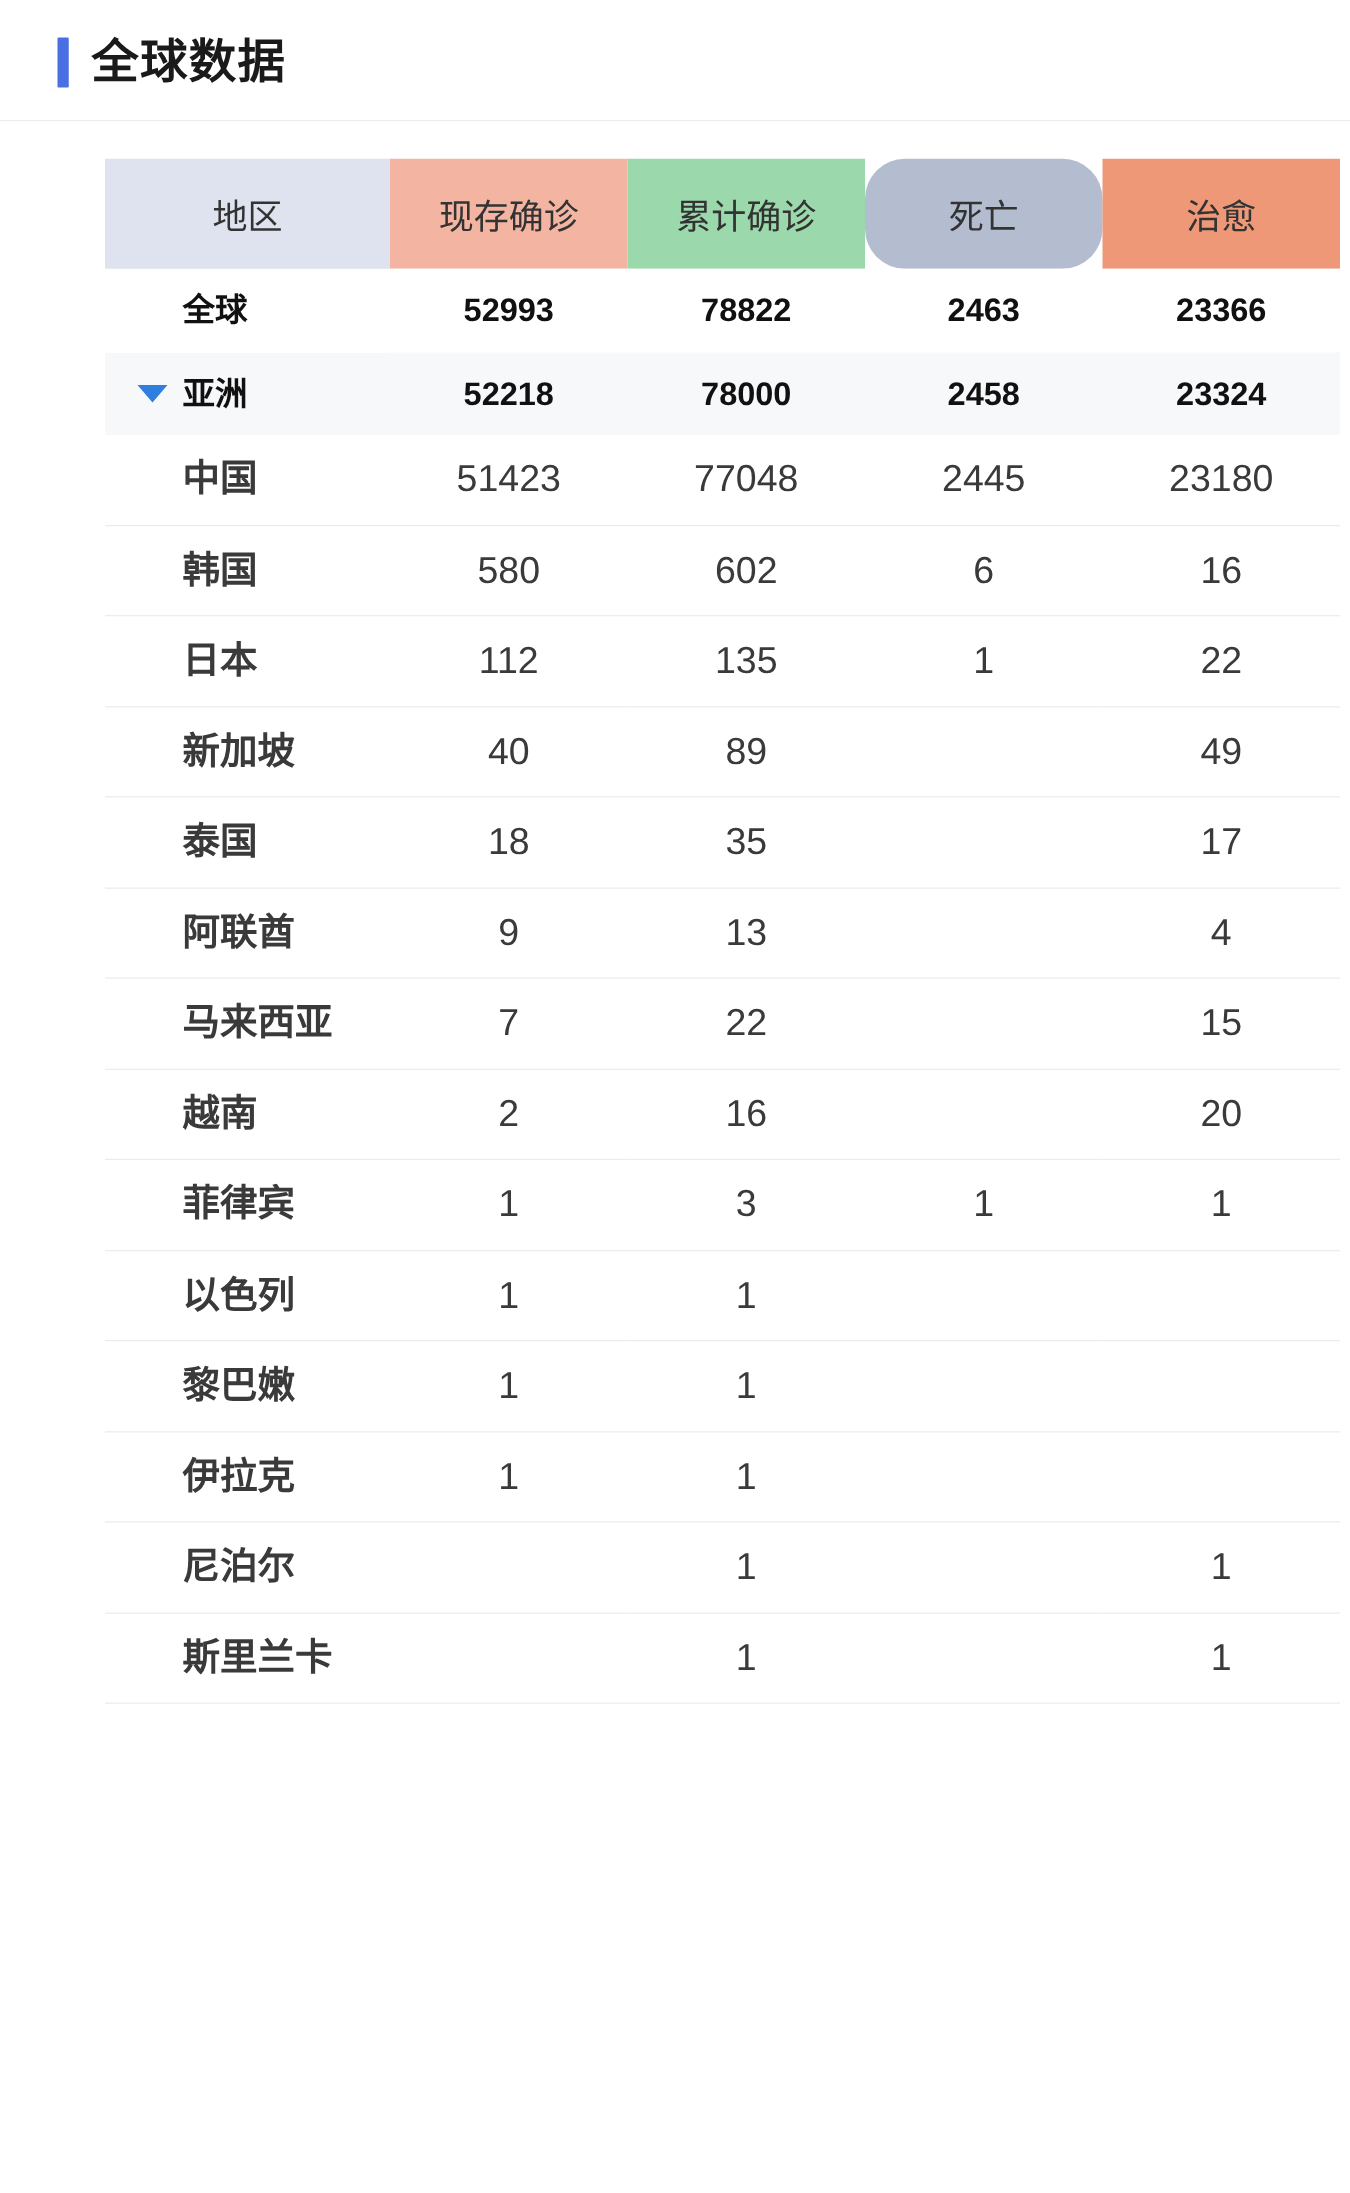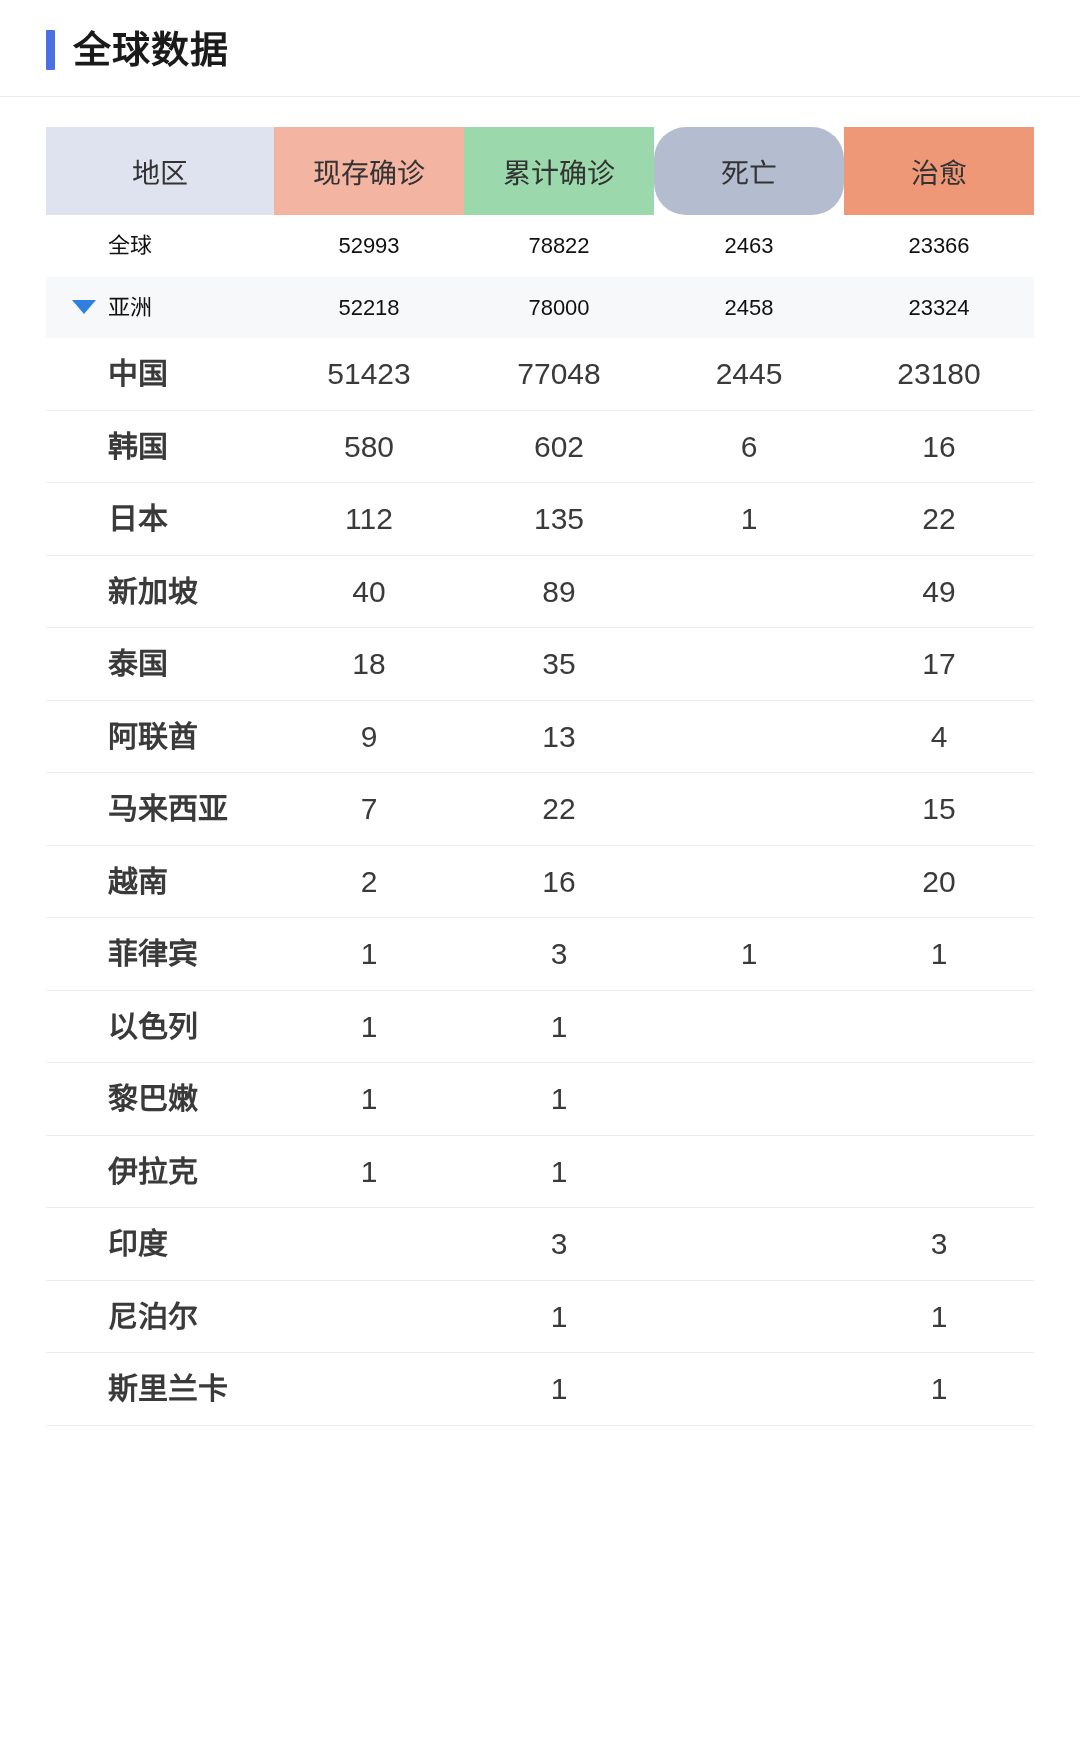--- a/index.html
+++ b/index.html
@@ -35,20 +35,21 @@
     font-weight: bold;
     color: #1a1a1a;
     letter-spacing: 1px;
     line-height: 1;
   }
 
   
   .table-wrap {
     padding: 30px 46px 0 46px;
     box-sizing: border-box;
+    margin-left: 38px;
   }
   table.data-table {
     width: 988px;
     border-collapse: collapse;
     table-layout: fixed;
   }
   table.data-table col.c-region { width: 228px; }
   table.data-table col.c-num    { width: 190px; }
 
   thead th {
@@ -79,22 +80,22 @@
   }
   tbody td.region {
     text-align: left;
     padding-left: 62px;
     position: relative;
     word-break: break-all;
   }
 
   
   tr.row-summary td {
-    font-size: 22px;
-    font-weight: normal;
+    font-size: 26px;
+    font-weight: bold;
     color: #111111;
     border-bottom: none;
   }
   tr.row-world td { background: #ffffff; }
   tr.row-asia td  { background: #f7f8fa; }
   tr.row-asia td.region { color: #111111; }
 
   
   .toggle-caret {
     position: absolute;
@@ -232,27 +233,20 @@
           <td class="empty-cell"></td>
         </tr>
         <tr class="row-child">
           <td class="region"><span>伊拉克</span></td>
           <td>1</td>
           <td>1</td>
           <td class="empty-cell"></td>
           <td class="empty-cell"></td>
         </tr>
         <tr class="row-child">
-          <td class="region"><span>印度</span></td>
-          <td class="empty-cell"></td>
-          <td>3</td>
-          <td class="empty-cell"></td>
-          <td>3</td>
-        </tr>
-        <tr class="row-child">
           <td class="region"><span>尼泊尔</span></td>
           <td class="empty-cell"></td>
           <td>1</td>
           <td class="empty-cell"></td>
           <td>1</td>
         </tr>
         <tr class="row-child">
           <td class="region"><span>斯里兰卡</span></td>
           <td class="empty-cell"></td>
           <td>1</td>

